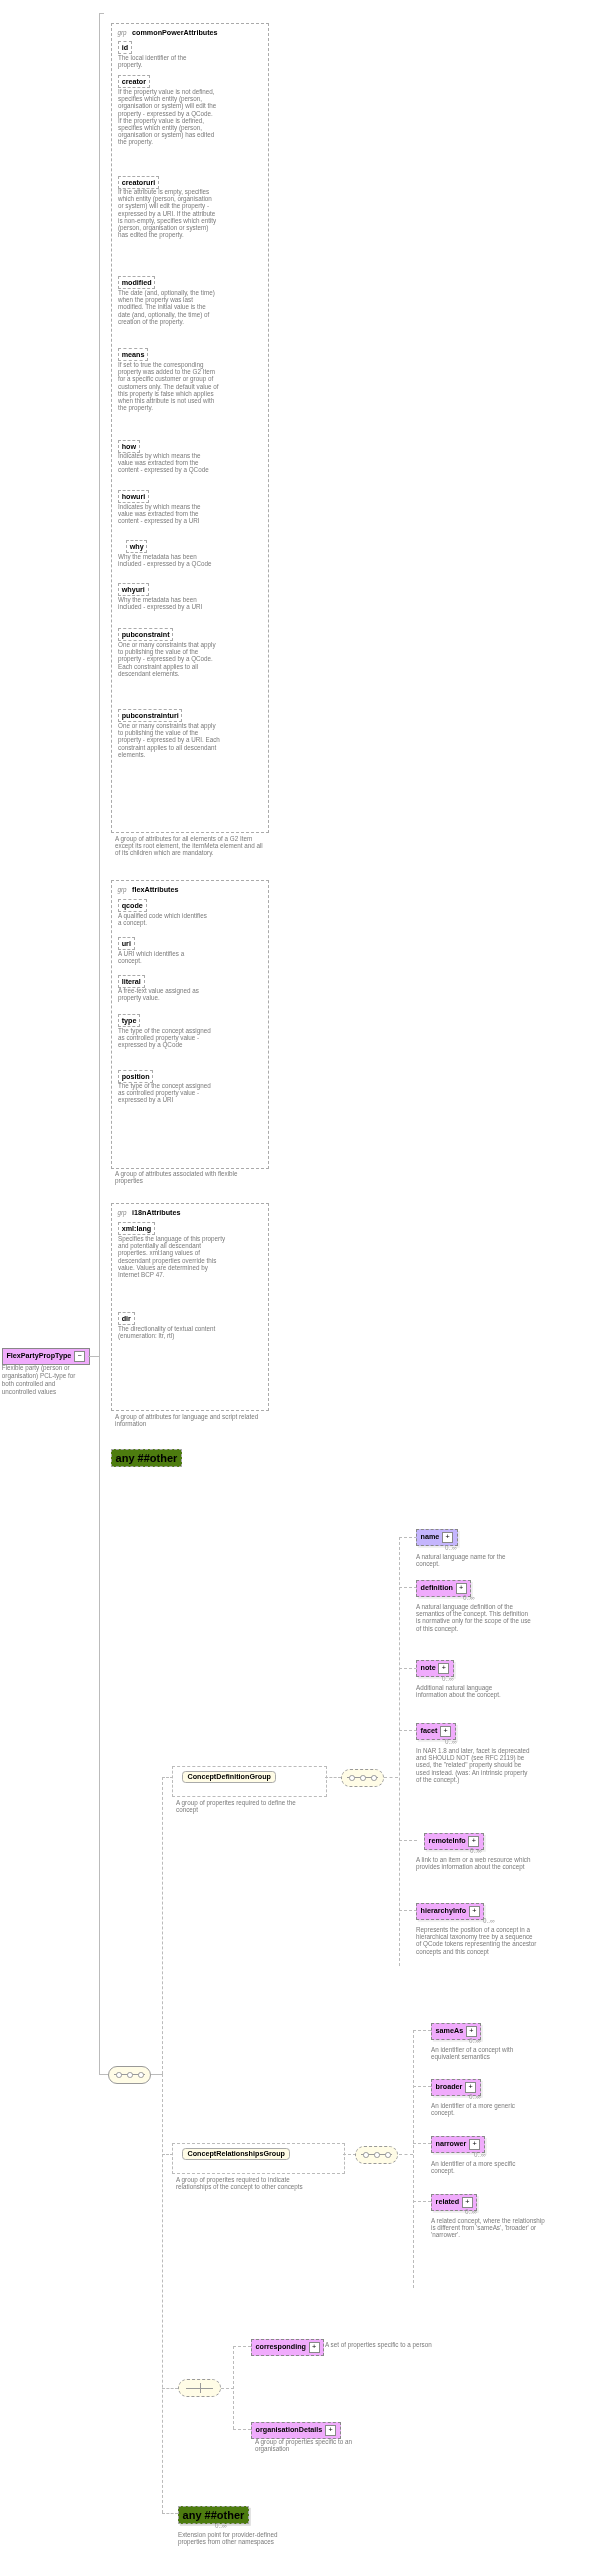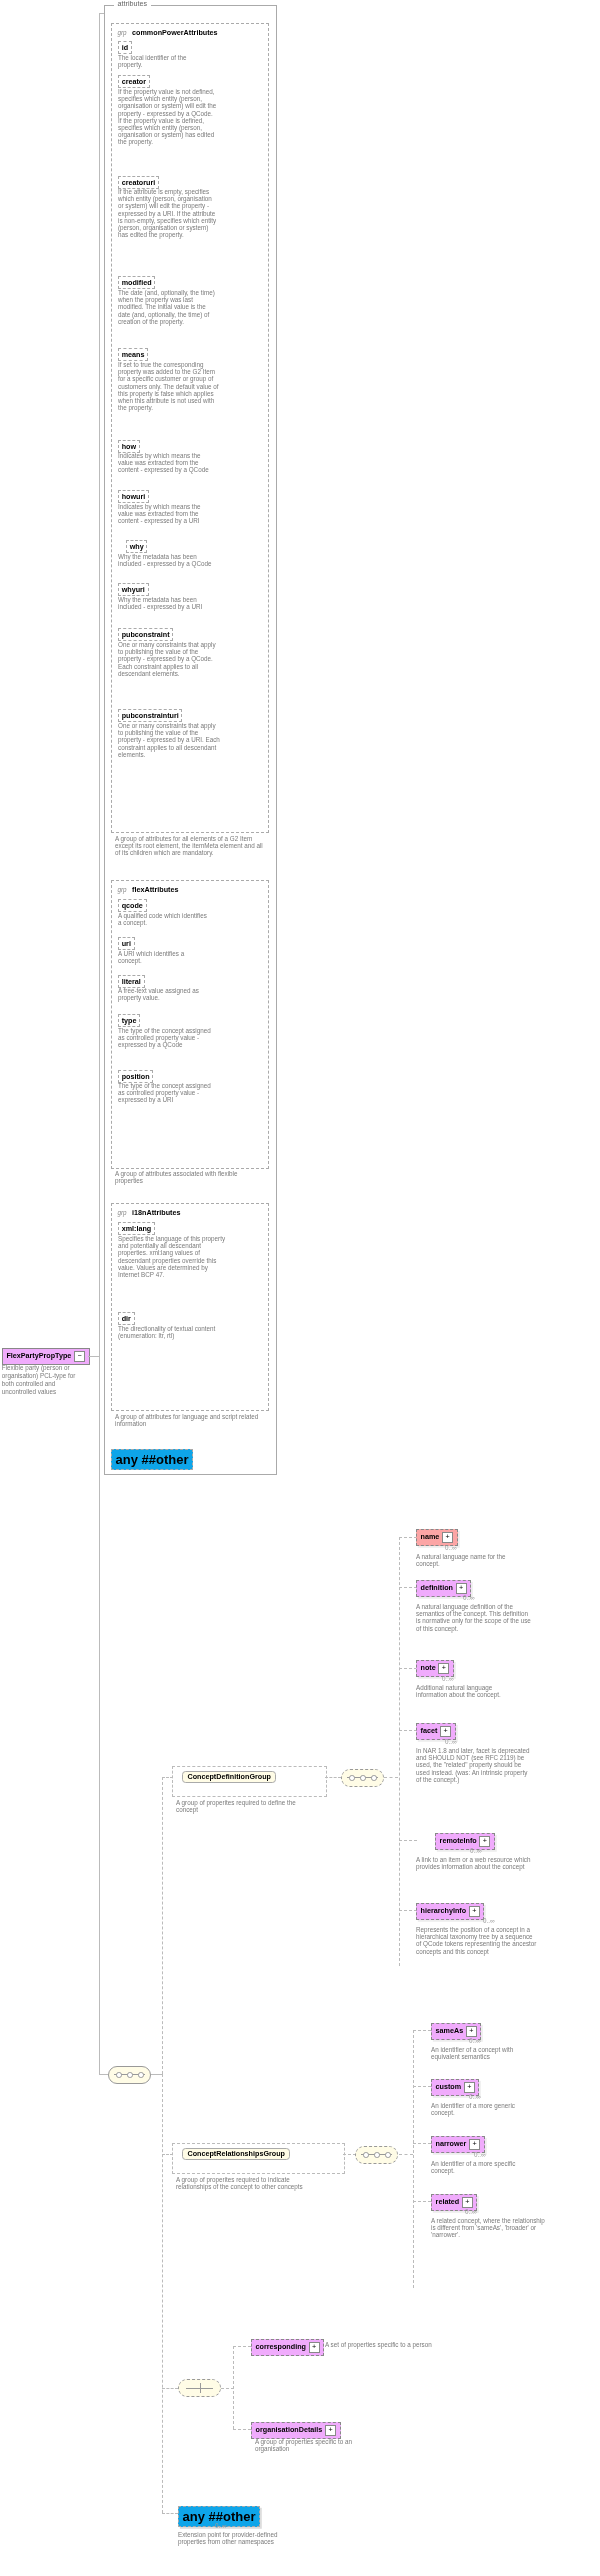--- a/index.html
+++ b/index.html
@@ -22,40 +22,37 @@
 .seq .d1{left:7.2px}.seq .d2{left:18px}.seq .d3{left:29px}
 .choice{position:absolute;width:41px;height:16px;border:0.9px solid #999;border-radius:9px;background:#fffce6}
 .choice::before{content:"";position:absolute;left:20.6px;top:2.7px;width:0;height:10.8px;border-left:0.9px solid #999}
 .choice::after{content:"";position:absolute;left:7.2px;top:8px;width:27px;height:0;border-top:0.9px solid #999}
 
 .hl{position:absolute;height:0;border-top:0.9px solid #bbb}
 .hl.d{border-top:0.9px dashed #bbb}
 .vl{position:absolute;width:0;border-left:0.9px solid #bbb}
 .vl.d{border-left:0.9px dashed #bbb}
 
-.any{position:absolute;border:0.9px dashed #aaa;background:#0ea5e9;padding:1.8px 3.6px;color:#000;font-weight:bold;font-size:13px}
+.any{position:absolute;border:0.9px dashed #aaa;background:#4d7c0f;padding:1.8px 3.6px;color:#000;font-weight:bold;font-size:11px}
 
 .gcont{position:absolute;border:0.9px dashed #bbb}
 .gcont .ghead{position:absolute;left:9px;top:3.6px;border:0.9px solid #aaa;background:#fffce6;border-radius:3.6px;padding:0.9px 4.5px;font-size:7.2px;font-weight:bold;color:#000}
 </style>
 </head>
 <body>
 
 <div class="canvas">
 
 <div class="node" style="left:1.8px;top:1348px"><span>FlexPartyPropType</span><span class="plus">−</span></div>
 <div class="desc" style="left:1.8px;top:1364px;width:81px">Flexible party (person or organisation) PCL-type for both controlled and uncontrolled values</div>
 
 <div class="hl" style="left:88px;top:1356px;width:10.8px"></div>
 <div class="vl" style="left:99px;top:12.6px;height:1344px"></div>
 <div class="hl d" style="left:99px;top:12.6px;width:5.4px"></div>
 
-<div class="panel-solid" style="left:104px;top:5.4px;width:171px;height:1468px">
-  <div class="panel-title">attributes</div>
-</div>
 
 <div class="panel" style="left:111px;top:23px;width:156px;height:808px">
   <div style="position:absolute;left:5.4px;top:3.6px"><span class="grp-label">grp</span> <b style="color:#000">commonPowerAttributes</b></div>
 </div>
 <div class="att-desc" style="left:115px;top:835px;width:148px">A group of attributes for all elements of a G2 Item except its root element, the itemMeta element and all of its children which are mandatory.</div>
 
 <div class="attr" style="left:118px;top:41px"><span>id</span></div>
 <div class="att-desc" style="left:118px;top:54px;width:90px">The local identifier of the property.</div>
 
 <div class="attr" style="left:118px;top:75px"><span>creator</span></div>
@@ -140,41 +137,41 @@
 <div class="hl d" style="left:325px;top:1777px;width:16px"></div>
 <div class="seq" style="left:341px;top:1769px;border-style:dashed">
       <span class="d1"></span>
       <span class="d2"></span>
       <span class="d3"></span>
     </div>
 <div class="hl d" style="left:384px;top:1777px;width:14.4px"></div>
 <div class="vl d" style="left:399px;top:1537px;height:429px"></div>
 
 <div class="hl d" style="left:399px;top:1537px;width:18px"></div>
-<div class="node" style="left:416px;top:1529px;border-style:dashed;background:#fca5a5;box-shadow:1.8px 1.8px 0 #eee"><span>name</span><span class="plus">+</span></div>
+<div class="node" style="left:416px;top:1529px;border-style:dashed;background:#c4b5fd;box-shadow:1.8px 1.8px 0 #eee"><span>name</span><span class="plus">+</span></div>
 <div class="card" style="left:445px;top:1544px">0..∞</div>
 <div class="att-desc" style="left:416px;top:1553px;width:108px">A natural language name for the concept.</div>
 
 <div class="hl d" style="left:399px;top:1587px;width:18px"></div>
 <div class="node" style="left:416px;top:1580px;border-style:dashed;box-shadow:1.8px 1.8px 0 #eee"><span>definition</span><span class="plus">+</span></div>
 <div class="card" style="left:463px;top:1594px">0..∞</div>
 <div class="att-desc" style="left:416px;top:1603px;width:117px">A natural language definition of the semantics of the concept. This definition is normative only for the scope of the use of this concept.</div>
 
 <div class="hl d" style="left:399px;top:1668px;width:18px"></div>
 <div class="node" style="left:416px;top:1660px;border-style:dashed;box-shadow:1.8px 1.8px 0 #eee"><span>note</span><span class="plus">+</span></div>
 <div class="card" style="left:442px;top:1675px">0..∞</div>
 <div class="att-desc" style="left:416px;top:1684px;width:108px">Additional natural language information about the concept.</div>
 
 <div class="hl d" style="left:399px;top:1730px;width:18px"></div>
 <div class="node" style="left:416px;top:1723px;border-style:dashed;box-shadow:1.8px 1.8px 0 #eee"><span>facet</span><span class="plus">+</span></div>
 <div class="card" style="left:445px;top:1738px">0..∞</div>
 <div class="att-desc" style="left:416px;top:1747px;width:117px">In NAR 1.8 and later, facet is deprecated and SHOULD NOT (see RFC 2119) be used, the "related" property should be used instead. (was: An intrinsic property of the concept.)</div>
 
 <div class="hl d" style="left:399px;top:1840px;width:18px"></div>
-<div class="node" style="left:435px;top:1833px;border-style:dashed;box-shadow:1.8px 1.8px 0 #eee"><span>remoteInfo</span><span class="plus">+</span></div>
+<div class="node" style="left:424px;top:1833px;border-style:dashed;box-shadow:1.8px 1.8px 0 #eee"><span>remoteInfo</span><span class="plus">+</span></div>
 <div class="card" style="left:470px;top:1847px">0..∞</div>
 <div class="att-desc" style="left:416px;top:1856px;width:117px">A link to an item or a web resource which provides information about the concept</div>
 
 <div class="hl d" style="left:399px;top:1910px;width:18px"></div>
 <div class="node" style="left:416px;top:1903px;border-style:dashed;box-shadow:1.8px 1.8px 0 #eee"><span>hierarchyInfo</span><span class="plus">+</span></div>
 <div class="card" style="left:483px;top:1917px">0..∞</div>
 <div class="att-desc" style="left:416px;top:1926px;width:121px">Represents the position of a concept in a hierarchical taxonomy tree by a sequence of QCode tokens representing the ancestor concepts and this concept</div>
 
 <div class="hl d" style="left:162px;top:2154px;width:10.8px"></div>
 <div class="gcont" style="left:172px;top:2143px;width:171px;height:29px">
@@ -189,21 +186,21 @@
     </div>
 <div class="hl d" style="left:399px;top:2154px;width:14.4px"></div>
 <div class="vl d" style="left:413px;top:2030px;height:258px"></div>
 
 <div class="hl d" style="left:413px;top:2030px;width:18px"></div>
 <div class="node" style="left:431px;top:2023px;border-style:dashed;box-shadow:1.8px 1.8px 0 #eee"><span>sameAs</span><span class="plus">+</span></div>
 <div class="card" style="left:469px;top:2037px">0..∞</div>
 <div class="att-desc" style="left:431px;top:2046px;width:108px">An identifier of a concept with equivalent semantics</div>
 
 <div class="hl d" style="left:413px;top:2086px;width:18px"></div>
-<div class="node" style="left:431px;top:2079px;border-style:dashed;box-shadow:1.8px 1.8px 0 #eee"><span>custom</span><span class="plus">+</span></div>
+<div class="node" style="left:431px;top:2079px;border-style:dashed;box-shadow:1.8px 1.8px 0 #eee"><span>broader</span><span class="plus">+</span></div>
 <div class="card" style="left:469px;top:2093px">0..∞</div>
 <div class="att-desc" style="left:431px;top:2102px;width:99px">An identifier of a more generic concept.</div>
 
 <div class="hl d" style="left:413px;top:2143px;width:18px"></div>
 <div class="node" style="left:431px;top:2136px;border-style:dashed;box-shadow:1.8px 1.8px 0 #eee"><span>narrower</span><span class="plus">+</span></div>
 <div class="card" style="left:474px;top:2151px">0..∞</div>
 <div class="att-desc" style="left:431px;top:2160px;width:99px">An identifier of a more specific concept.</div>
 
 <div class="hl d" style="left:413px;top:2201px;width:18px"></div>
 <div class="node" style="left:431px;top:2194px;border-style:dashed;box-shadow:1.8px 1.8px 0 #eee"><span>related</span><span class="plus">+</span></div>

